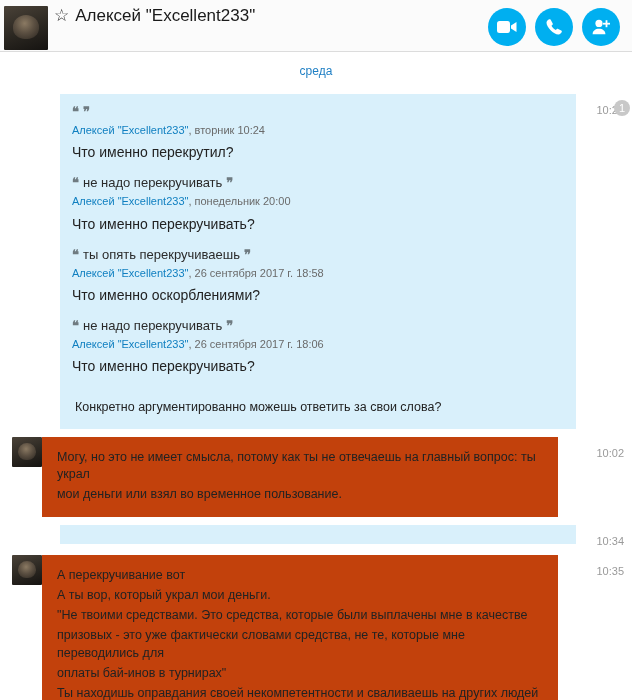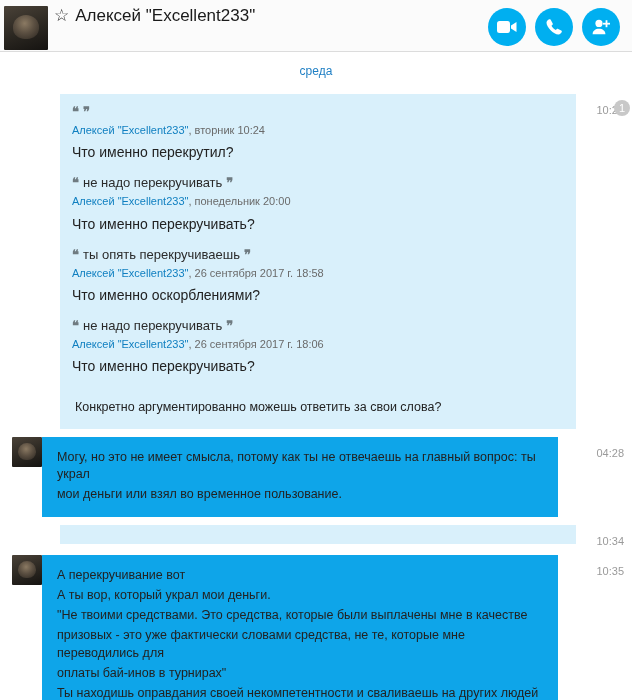--- a/index.html
+++ b/index.html
@@ -194,21 +194,21 @@
   .bubble-wrap.right { justify-content: flex-end; }
   .bubble {
     max-width: 516px;
     padding: 9px 12px 10px 12px;
     box-sizing: border-box;
     line-height: 1.38;
     font-size: 12.5px;
     color: #222;
     word-wrap: break-word;
   }
-  .bubble.incoming { background: #0ea5e9; }
+  .bubble.incoming { background: #c2410c; }
   .bubble.outgoing { background: #d9f0fb; }
   .time {
     width: 48px;
     flex: none;
     text-align: right;
     padding-right: 8px;
     font-size: 11px;
     color: #9a9a9a;
     padding-top: 10px;
   }
@@ -352,21 +352,21 @@
     <div class="msg-row">
       <div class="gutter-left">
         <div class="msg-avatar"></div>
       </div>
       <div class="bubble-wrap">
         <div class="bubble incoming" style="width:516px;">
           <div class="para">Могу, но это не имеет смысла, потому как ты не отвечаешь на главный вопрос: ты украл</div>
           <div class="para">мои деньги или взял во временное пользование.</div>
         </div>
       </div>
-      <div class="time">04:28</div>
+      <div class="time">10:02</div>
     </div>
 
     <div class="msg-row">
       <div class="gutter-left"></div>
       <div class="bubble-wrap right">
         <div class="bubble outgoing" style="width:516px;">
         </div>
       </div>
       <div class="time">10:34</div>
     </div>

